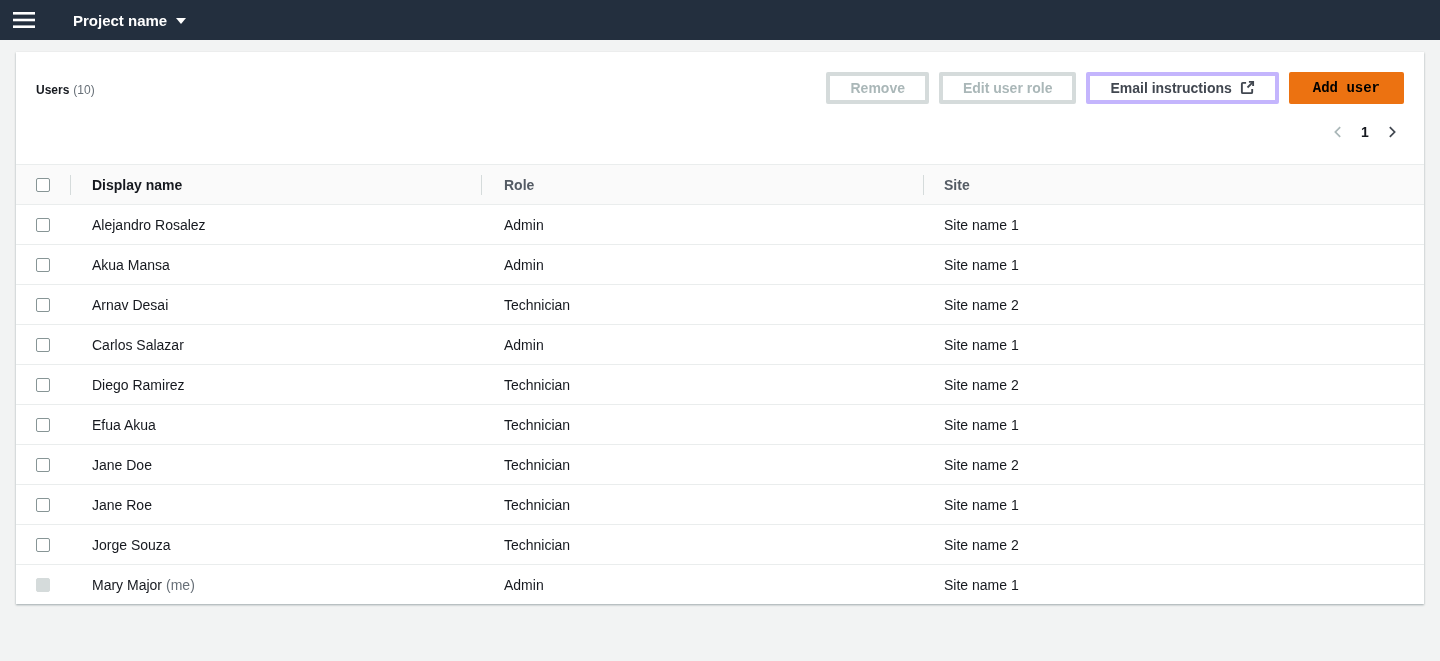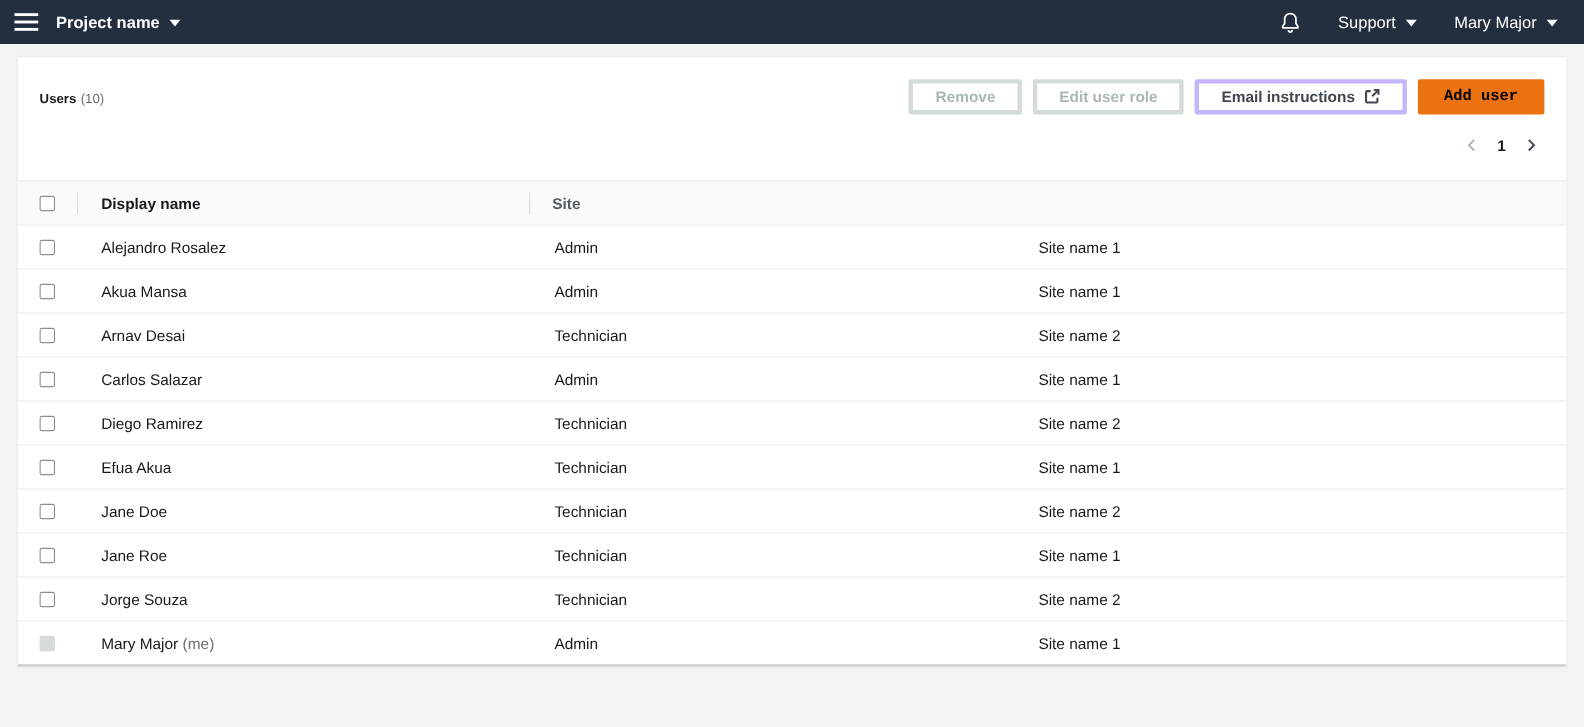--- a/index.html
+++ b/index.html
@@ -17,21 +17,21 @@
     height: 40px; background: #232f3e;
     display: flex; align-items: center;
     color: #fff;
   }
   .topbar .menu-btn {
     background: none; border: none; padding: 0 16px 0 13px;
     height: 40px; display: flex; align-items: center; cursor: pointer; color:#fff;
   }
   .topbar .proj {
     display: flex; align-items: center; gap: 9px;
-    font-weight: 700; font-size: 15px; cursor: pointer; text-align: center;
+    font-weight: 700; font-size: 15px; margin-left: 22px; cursor: pointer; text-align: center;
   }
   .topbar .spacer { flex: 1; }
   .topbar .right { display: flex; align-items: center; gap: 34px; margin-right: 24px; }
   .topbar .nav-item {
     display: flex; align-items: center; gap: 9px;
     font-size: 15px; cursor: pointer;
   }
   .caret {
     width: 0; height: 0; display: inline-block;
     border-left: 5px solid transparent; border-right: 5px solid transparent;
@@ -111,36 +111,20 @@
       <rect x="0" y="1" width="22" height="2.6" fill="#fff"></rect>
       <rect x="0" y="7.7" width="22" height="2.6" fill="#fff"></rect>
       <rect x="0" y="14.4" width="22" height="2.6" fill="#fff"></rect>
     </svg>
   </button>
   <div class="proj">
     <span>Project name</span>
     <span class="caret"></span>
   </div>
   <div class="spacer"></div>
-  <div class="right">
-    <div class="nav-item">
-      <svg width="18" height="19" viewBox="0 0 16 17" fill="none">
-        <path d="M8 1.2c-2.6 0-4.6 2-4.6 4.6v3.4L1.8 11.6v1.2h12.4v-1.2l-1.6-2.4V5.8c0-2.6-2-4.6-4.6-4.6z" stroke="#fff" stroke-width="1.4" stroke-linejoin="round"></path>
-        <path d="M6.5 14.6a1.5 1.6 0 0 0 3 0" stroke="#fff" stroke-width="1.4"></path>
-      </svg>
-    </div>
-    <div class="nav-item">
-      <span>Support</span>
-      <span class="caret"></span>
-    </div>
-    <div class="nav-item">
-      <span>Mary Major</span>
-      <span class="caret"></span>
-    </div>
-  </div>
 </div>
 
 <div class="card">
   <div class="card-header">
     <div class="title">
       <span>Users</span><span class="count">(10)</span>
     </div>
 
     <div class="actions">
       <button class="btn disabled" disabled="">Remove</button>
@@ -172,20 +156,21 @@
       </button>
     </div>
   </div>
 
   <div class="table">
     <div class="thead">
       <div class="td cb">
           <span class="checkbox"></span>
         </div>
       <div class="td name" style="color:#16191f;">Display name</div>
+      <div class="td role">Role</div>
       <div class="td site">Site</div>
     </div>
 
     <div class="tr">
       <div class="td cb">
           <span class="checkbox"></span>
         </div>
       <div class="td name">Alejandro Rosalez</div>
       <div class="td role">Admin</div>
       <div class="td site">Site name 1</div>

